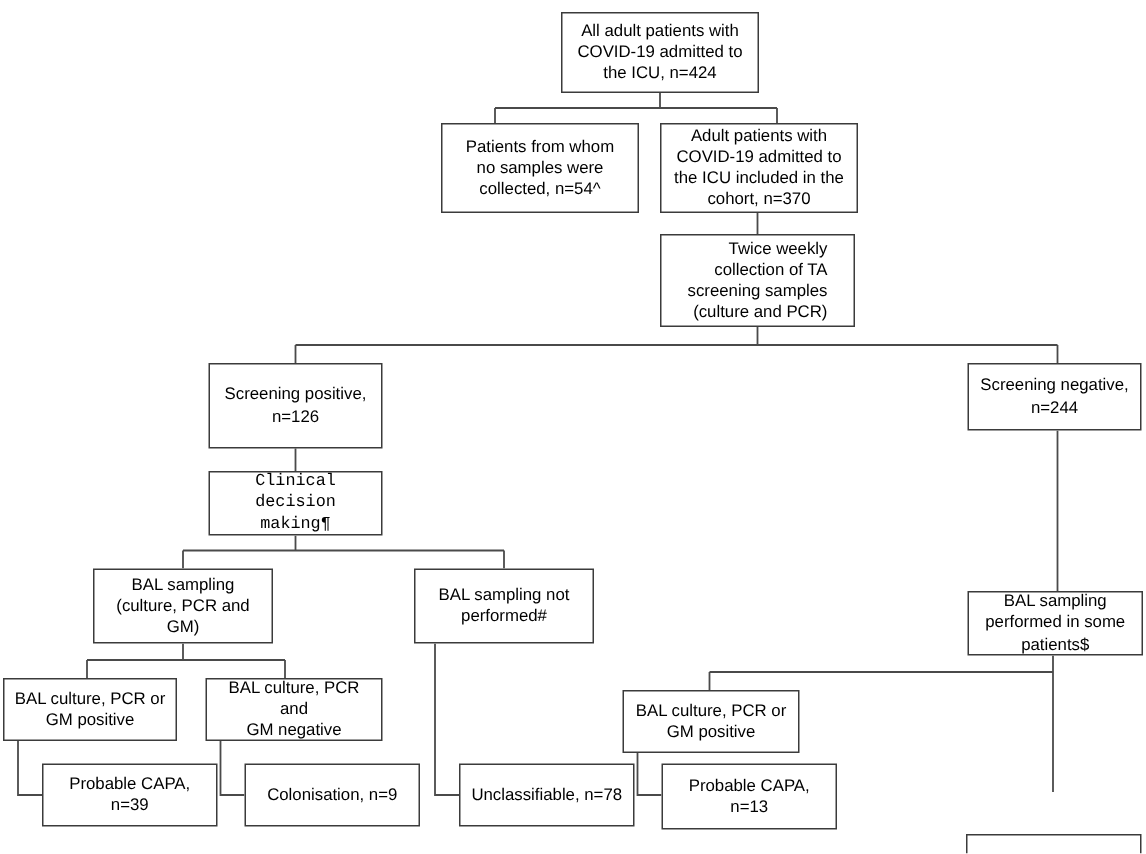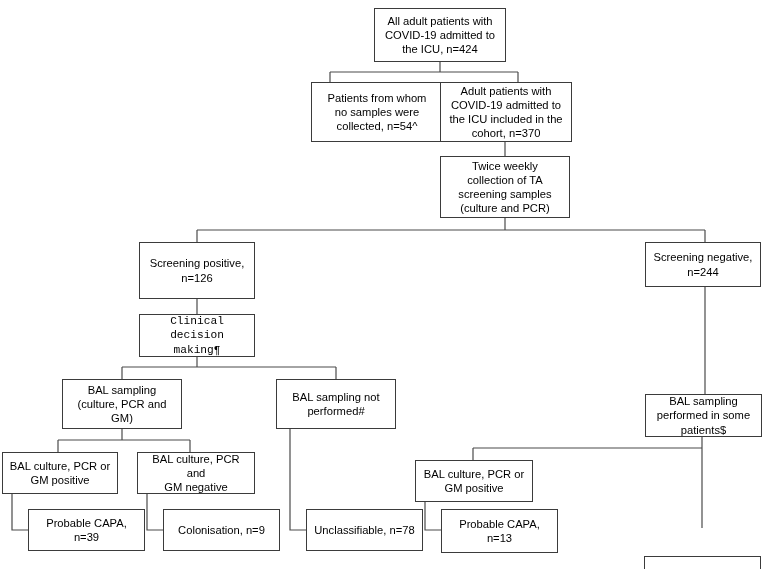--- a/index.html
+++ b/index.html
@@ -92,34 +92,34 @@
 
     <path d="M 425 502 L 425 530 L 441 530"></path>
   </svg>
 
   <div class="node" style="left:374px; top:8px; width:132px; height:54px;">
     <span>All adult patients with
 COVID-19 admitted to
 the ICU, n=424</span>
   </div>
 
-  <div class="node" style="left:311px; top:82px; width:132px; height:60px;">
+  <div class="node" style="left:294px; top:82px; width:132px; height:60px;">
     <span>Patients from whom
 no samples were
 collected, n=54^</span>
   </div>
 
   <div class="node" style="left:440px; top:82px; width:132px; height:60px;">
     <span>Adult patients with
 COVID-19 admitted to
 the ICU included in the
 cohort, n=370</span>
   </div>
 
-  <div class="node" style="left:440px; top:156px; width:130px; height:62px;">
+  <div class="node" style="left:440px; top:156px; width:130px; height:62px;text-align:right;">
     <span>Twice weekly
 collection of TA
 screening samples
 (culture and PCR)</span>
   </div>
 
   <div class="node" style="left:139px; top:242px; width:116px; height:57px;">
     <span>Screening positive,
 n=126</span>
   </div>

